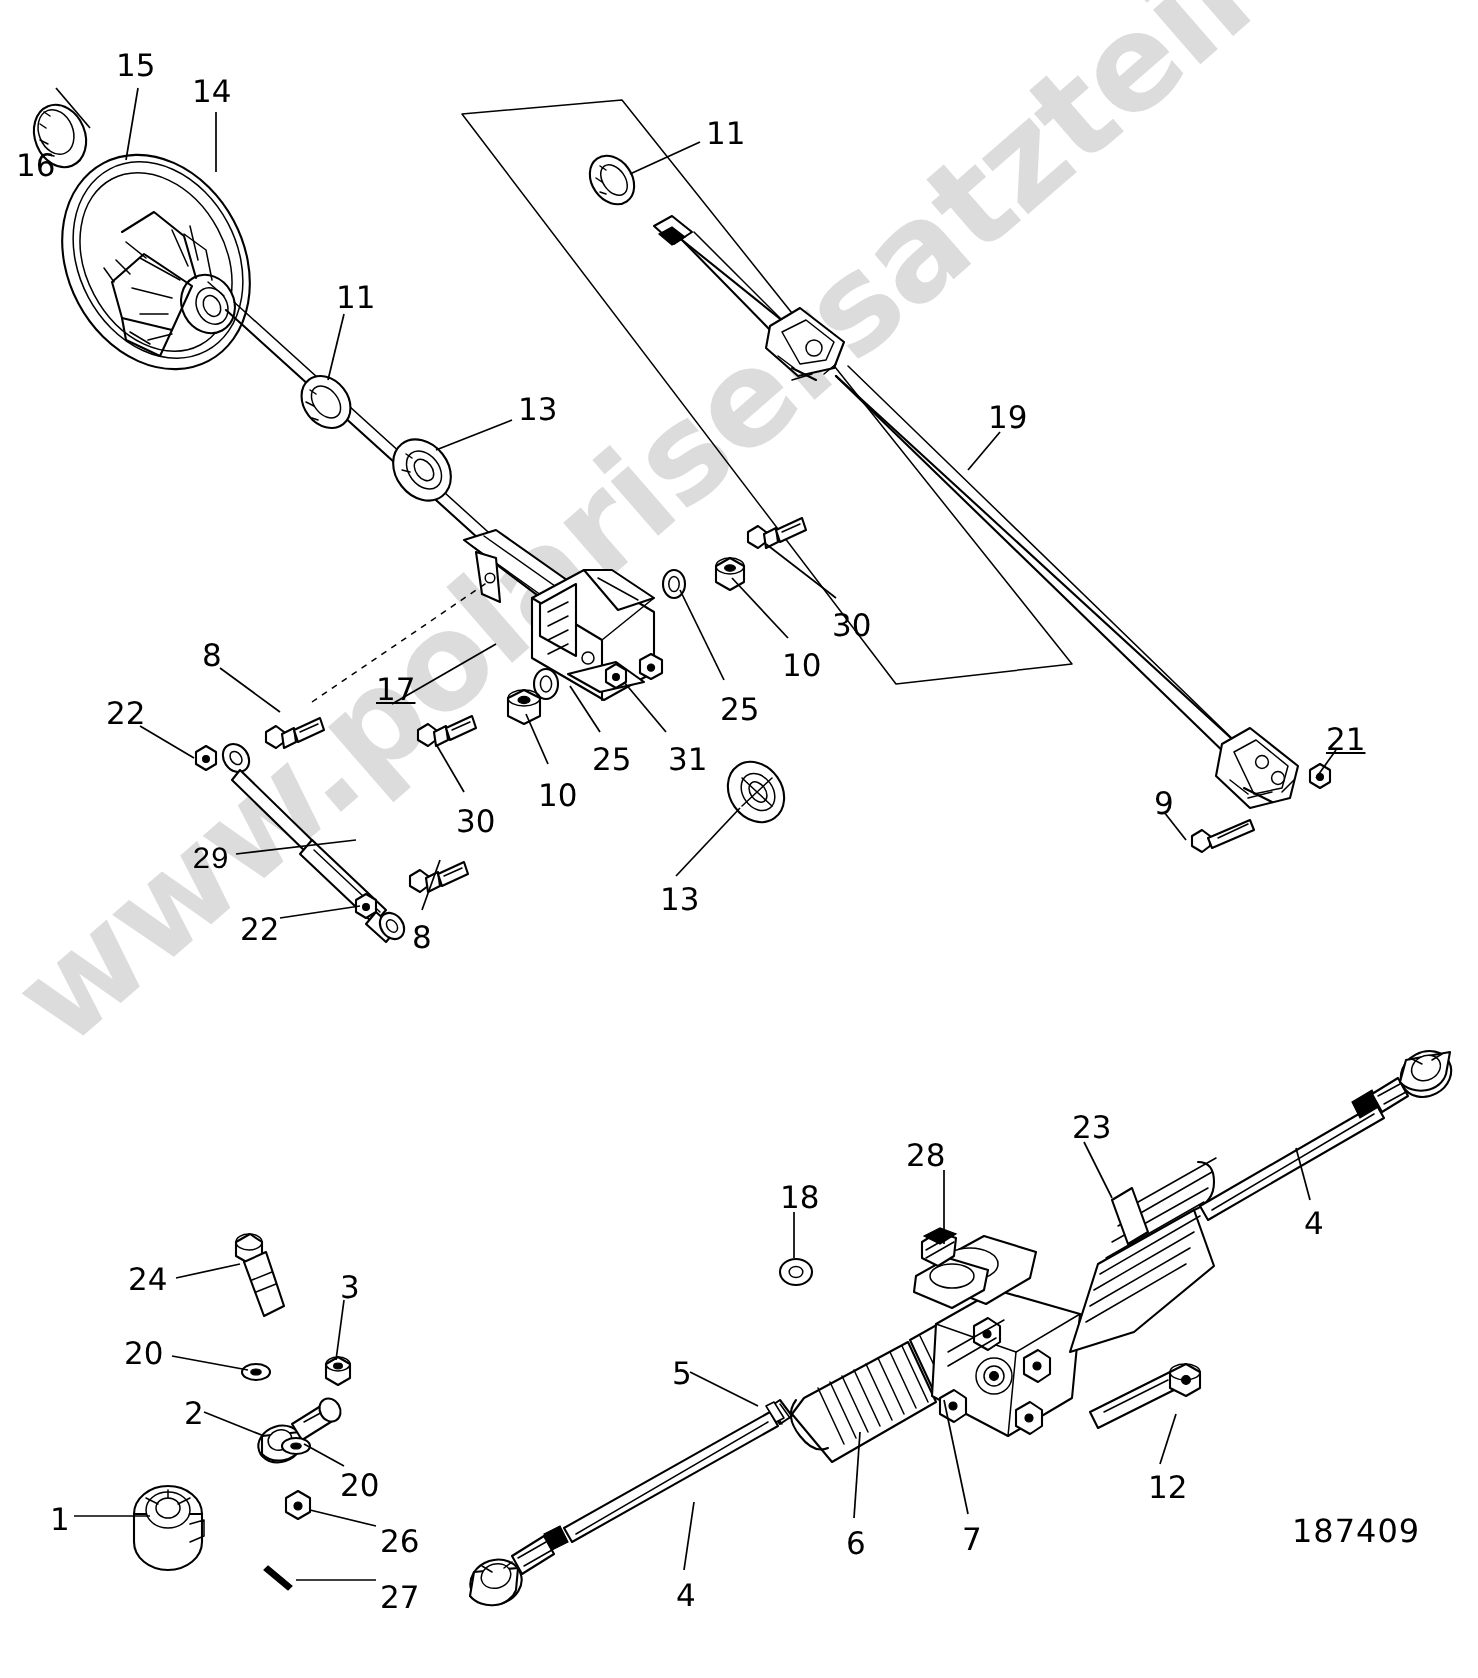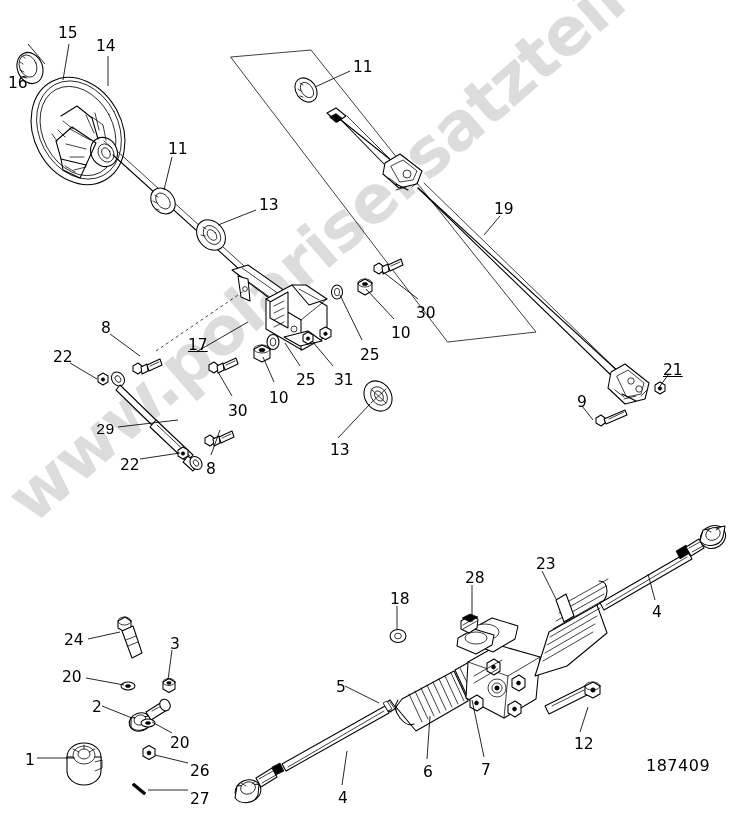--- a/index.html
+++ b/index.html
@@ -518,21 +518,21 @@
       <div class="callout" style="left: 269px; top: 391px;">10</div>
       <div class="callout" style="left: 296px; top: 373px;">25</div>
       <div class="callout" style="left: 334px; top: 373px;">31</div>
       <div class="callout" style="left: 360px; top: 348px;">25</div>
       <div class="callout" style="left: 391px; top: 326px;">10</div>
       <div class="callout" style="left: 416px; top: 306px;">30</div>
       <div class="callout" style="left: 330px; top: 443px;">13</div>
       <div class="callout" style="left: 663px; top: 363px; text-decoration: underline;">21</div>
       <div class="callout" style="left: 577px; top: 395px;">9</div>
       <div class="callout" style="left: 390px; top: 592px;">18</div>
-      <div class="callout" style="left: 465px; top: 571px;">28</div>
+      <div class="callout" style="left: 453px; top: 571px;">28</div>
       <div class="callout" style="left: 536px; top: 557px;">23</div>
       <div class="callout" style="left: 652px; top: 605px;">4</div>
       <div class="callout" style="left: 336px; top: 680px;">5</div>
       <div class="callout" style="left: 574px; top: 737px;">12</div>
       <div class="callout" style="left: 423px; top: 765px;">6</div>
       <div class="callout" style="left: 481px; top: 763px;">7</div>
       <div class="callout" style="left: 338px; top: 791px;">4</div>
       <div class="callout" style="left: 64px; top: 633px;">24</div>
       <div class="callout" style="left: 170px; top: 637px;">3</div>
       <div class="callout" style="left: 62px; top: 670px;">20</div>

